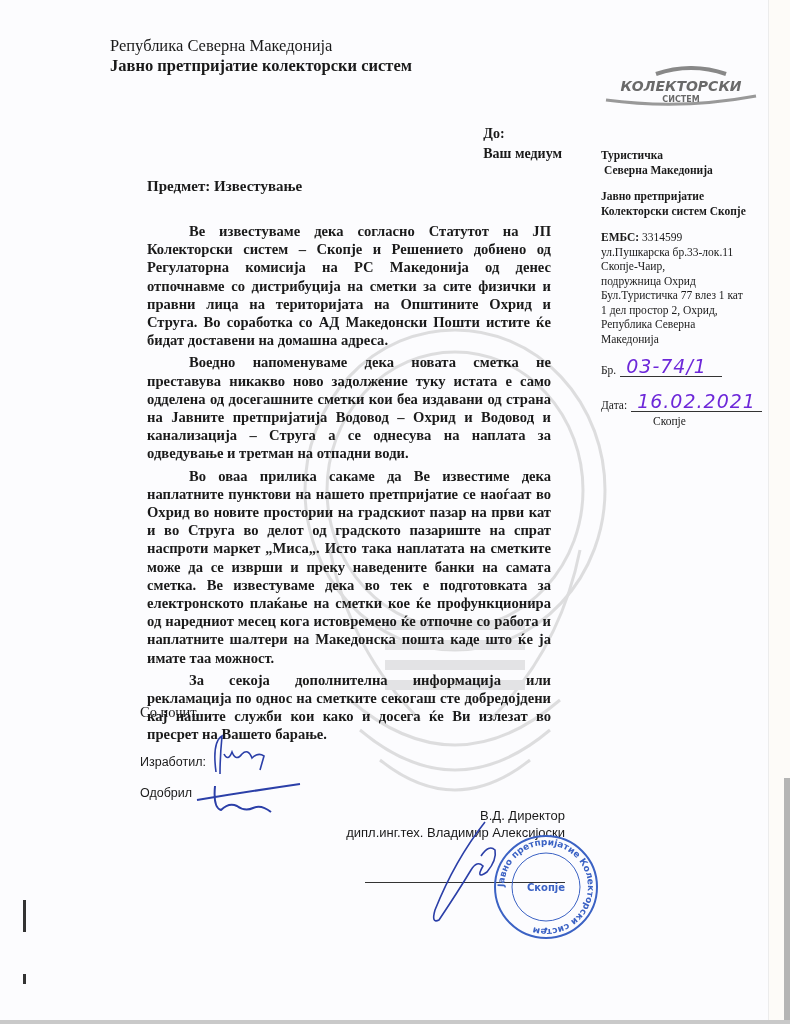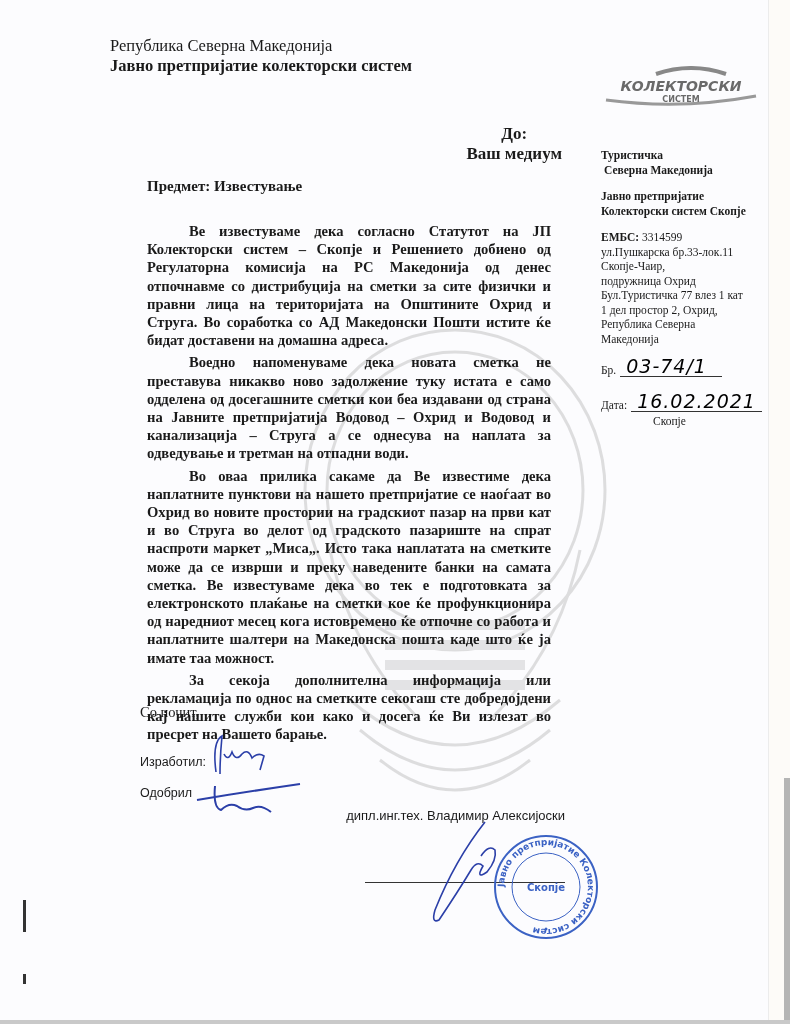--- a/index.html
+++ b/index.html
@@ -24,29 +24,29 @@
     .bottom-bar {
       position: absolute; left: 0; top: 1020px; width: 790px; height: 4px; background: #c9c9c9;
     }
     .scan-mark { position: absolute; left: 23px; width: 3px; background: #333; }
 
     .hdr1 { position: absolute; left: 110px; top: 36px; font-size: 16.5px; }
     .hdr2 { position: absolute; left: 110px; top: 56px; font-size: 16.5px; font-weight: bold; }
 
     .logo { position: absolute; left: 596px; top: 66px; width: 170px; height: 40px; }
 
-    .to-block { position: absolute; right: 228px; top: 124px; text-align: center; font-weight: bold; font-size: 17px; line-height: 20px; }
+    .to-block { position: absolute; right: 228px; top: 124px; text-align: left; font-weight: bold; font-size: 14px; line-height: 20px; }
     .subject { position: absolute; left: 147px; top: 178px; font-weight: bold; font-size: 15px; }
 
     .sidebar { position: absolute; left: 601px; top: 148px; width: 170px; font-size: 11.5px; line-height: 14.5px; }
     .sidebar .b { font-weight: bold; }
     .sidebar .gap { height: 12px; }
     .ref-row { margin-top: 10px; display: flex; align-items: flex-end; }
     .ref-label { font-size: 11.5px; margin-right: 4px; }
-    .hand { font-family: "DejaVu Sans", sans-serif; color: #000000; font-style: italic; font-size: 19px; letter-spacing: 1px; border-bottom: 1px solid #333; padding: 0 6px; line-height: 20px; }
+    .hand { font-family: "DejaVu Sans", sans-serif; color: #6d28d9; font-style: italic; font-size: 19px; letter-spacing: 1px; border-bottom: 1px solid #333; padding: 0 6px; line-height: 20px; }
     .ref-city { margin-left: 52px; margin-top: 2px; }
 
     .body-text {
       position: absolute; left: 147px; top: 222px; width: 420px;
       font-weight: bold; font-size: 14.6px; line-height: 18.2px; text-align: justify;
     }
     .body-text p { margin: 0 16px 4px 0; text-indent: 42px; }
 
     .closing { position: absolute; left: 140px; top: 704px; font-size: 14.5px; }
     .sig-lbl { position: absolute; font-family: "Liberation Sans", sans-serif; font-size: 12.5px; }
@@ -140,20 +140,21 @@
 <div class="sig-lbl" style="left:140px;top:786px">Одобрил</div>
 
 <svg style="position:absolute;left:208px;top:732px;width:70px;height:50px" viewBox="0 0 70 50">
   <path d="M8 40 Q4 10 14 4 Q12 25 12 42 M16 22 Q20 30 24 20 Q28 30 34 22 Q40 16 44 26 Q50 20 56 24 L52 38" fill="none" stroke="#2b3fa8" stroke-width="1.6"></path>
 </svg>
 <svg style="position:absolute;left:195px;top:778px;width:110px;height:40px" viewBox="0 0 110 40">
   <path d="M2 22 Q50 14 105 6 M20 8 Q18 30 26 32 Q34 24 42 28 Q50 34 58 30 Q66 26 76 34" fill="none" stroke="#2b3fa8" stroke-width="2"></path>
 </svg>
 
 <div class="org-sign">
+  <div>В.Д. Директор</div>
   <div>дипл.инг.тех.  Владимир Алексијоски</div>
 </div>
 <div class="sign-line"></div>
 
 <svg style="position:absolute;left:425px;top:820px;width:90px;height:110px" viewBox="0 0 90 110">
   <path d="M60 2 Q30 40 10 90 Q6 104 14 100 Q34 70 46 50 Q52 40 58 46 Q50 60 62 52 Q72 40 70 30 Q64 24 56 36" fill="none" stroke="#2b3fa8" stroke-width="1.6"></path>
 </svg>
 
 <svg class="stamp" viewBox="0 0 108 108">
   <circle cx="54" cy="54" r="51" fill="none" stroke="#3b62c4" stroke-width="2"></circle>

